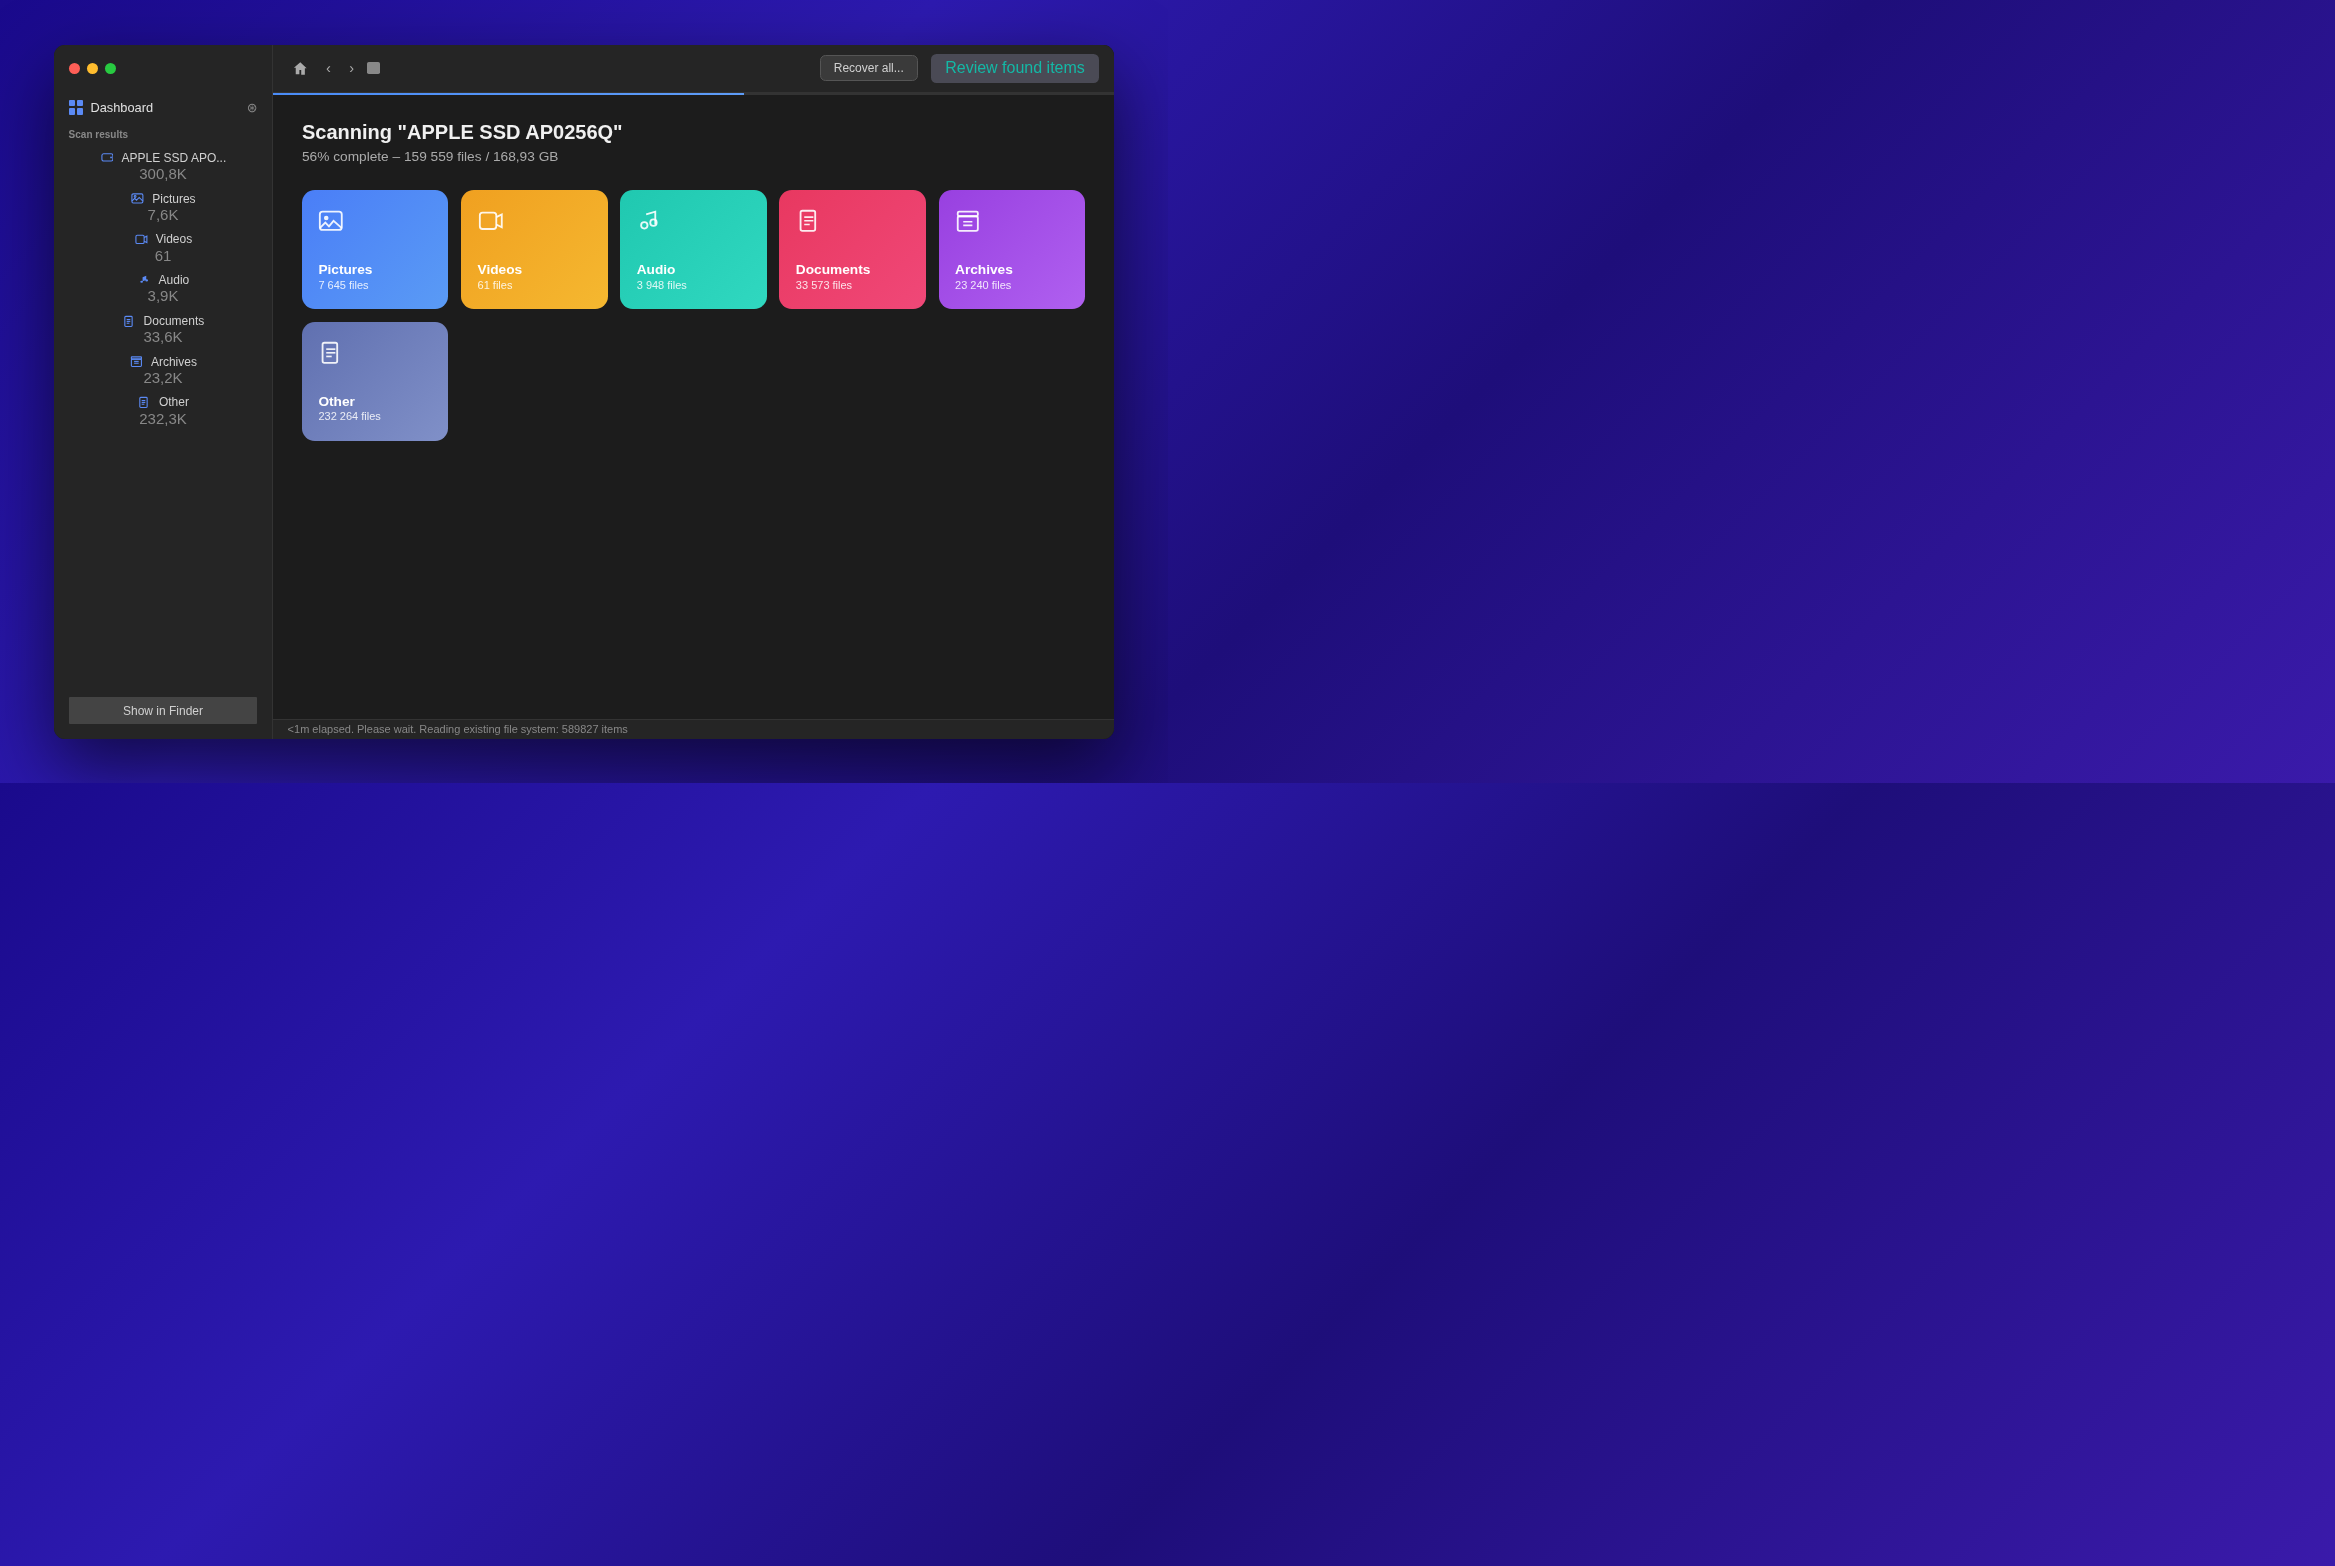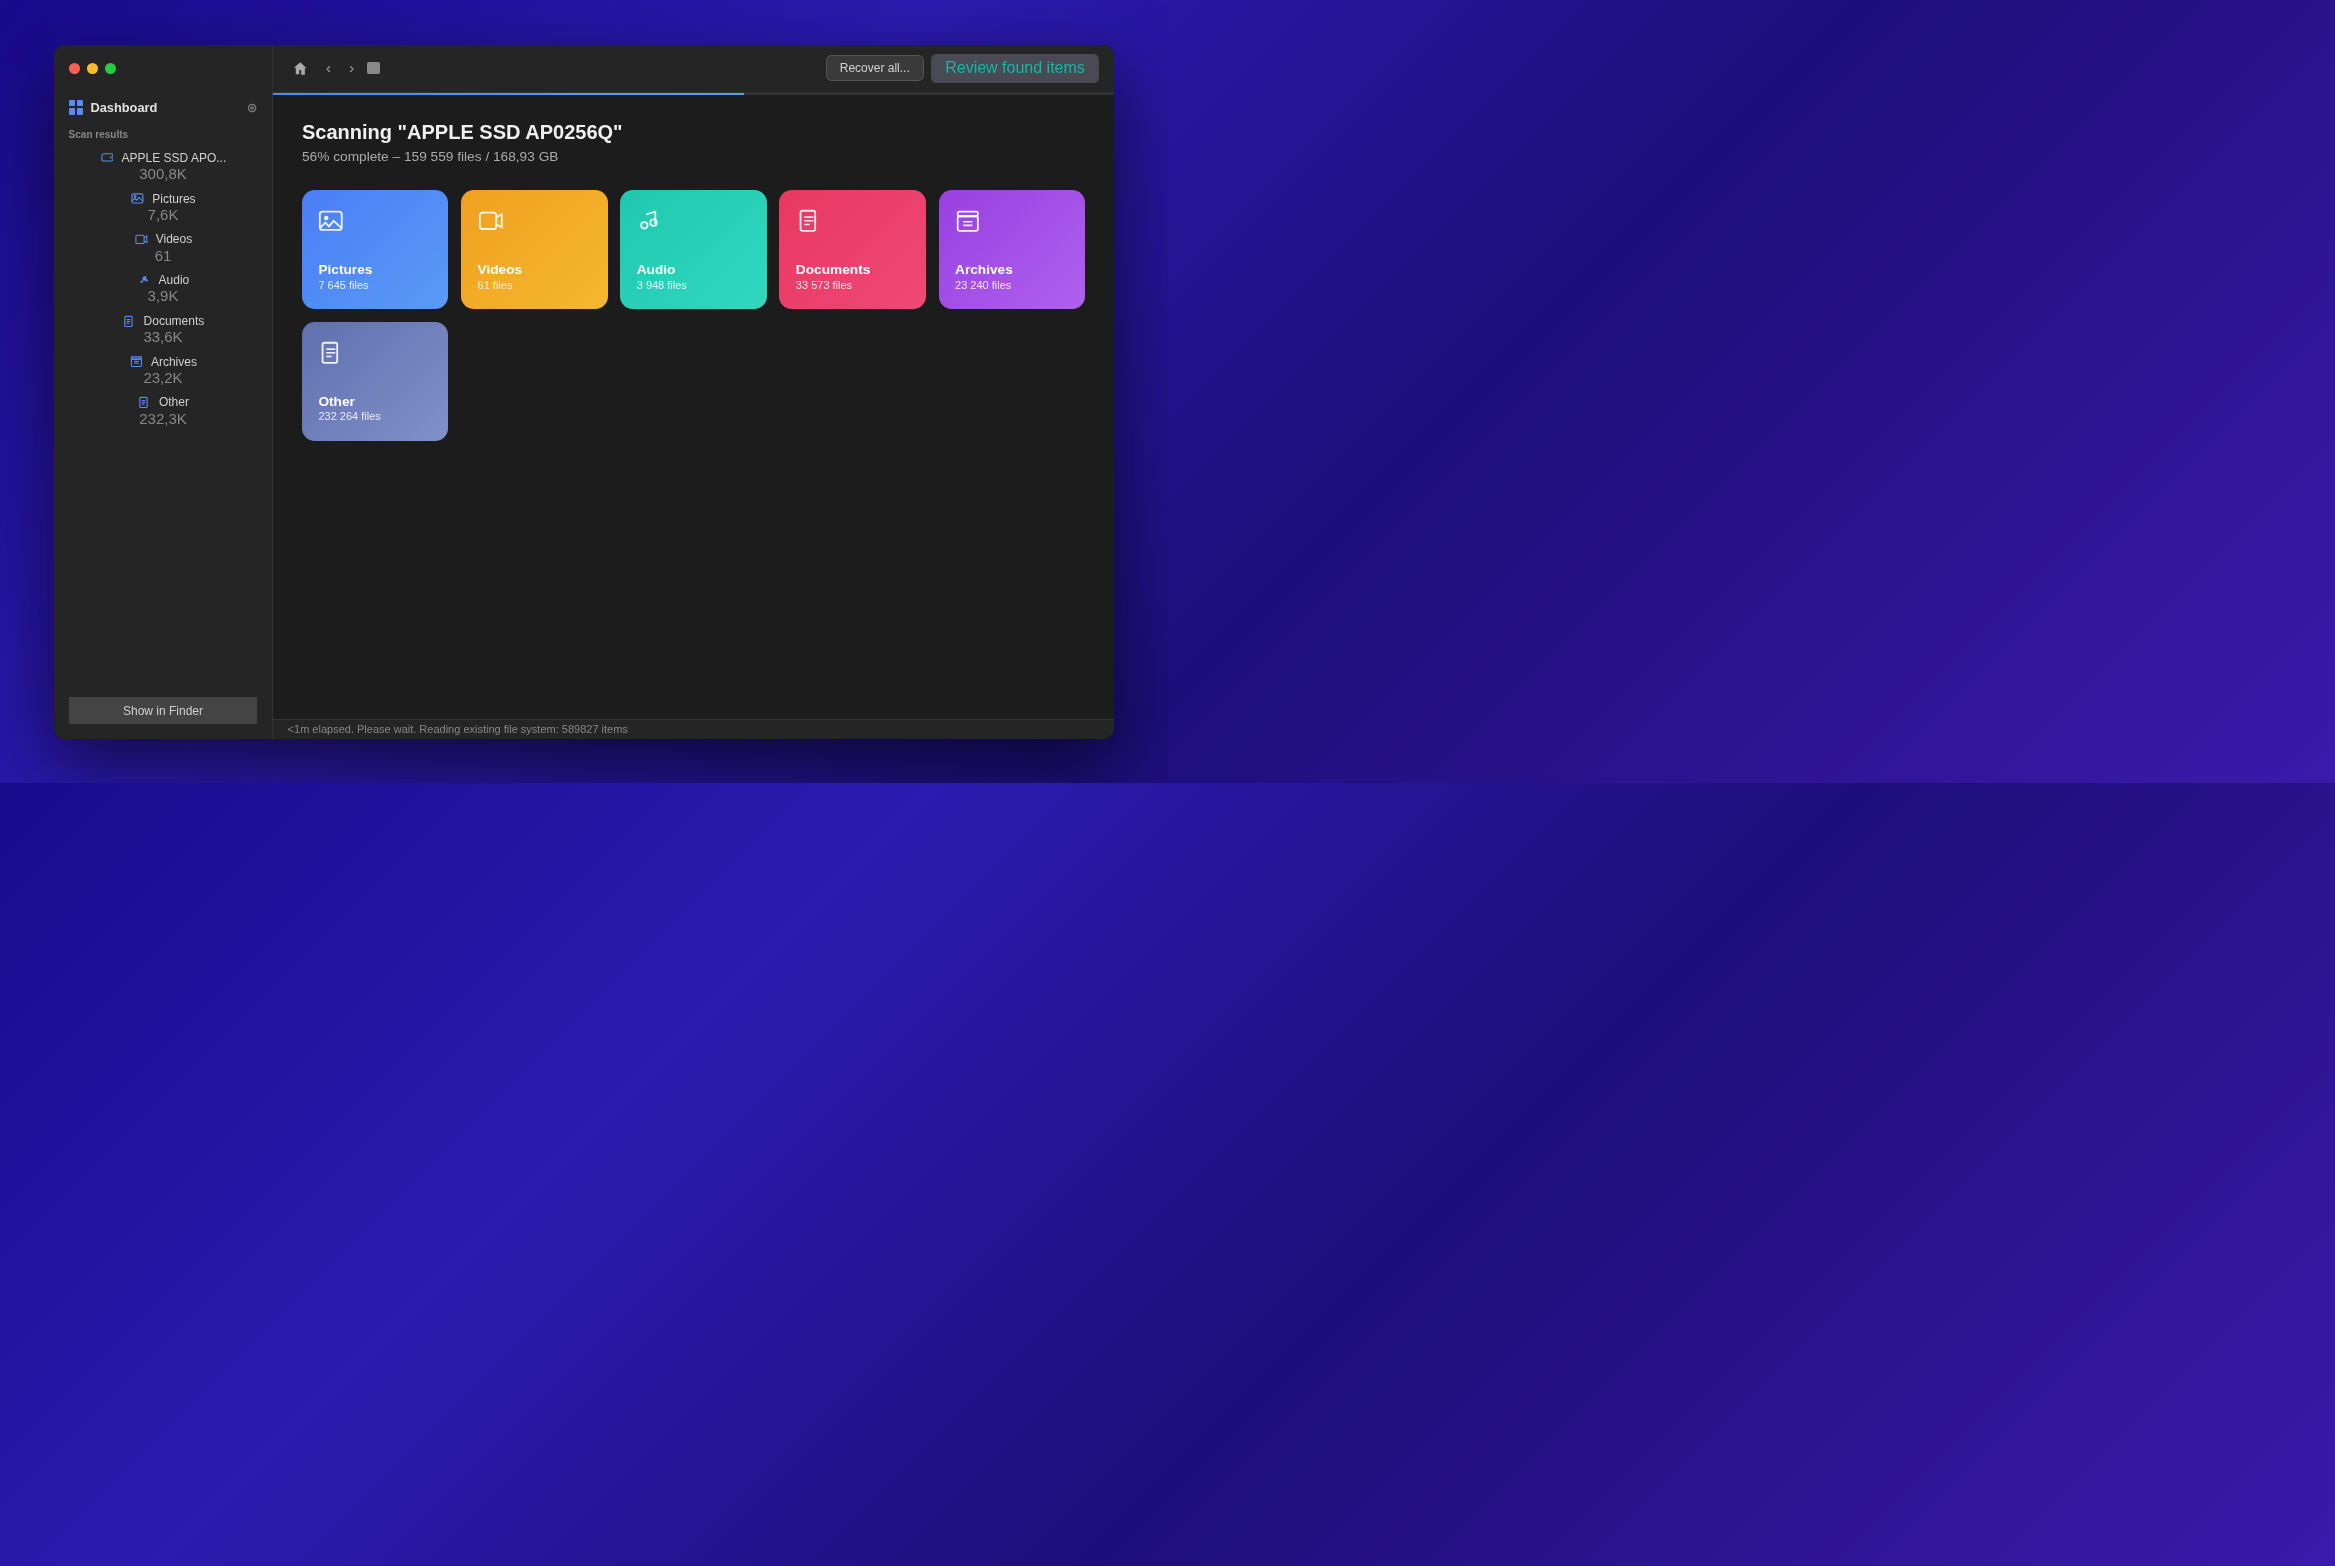--- a/index.html
+++ b/index.html
@@ -77,21 +77,21 @@
 
     .dashboard-icon span {
       background: #5b8af5;
       border-radius: 0.9px;
       display: block;
     }
 
     .dashboard-label {
       color: #e0e0e0;
       font-size: 12.8px;
-      font-weight: 700;
+      font-weight: 400;
     }
 
     .spinner-icon {
       color: #888;
       font-size: 12.8px;
     }
 
     .scan-results-label {
       color: #888;
       font-size: 10px;
@@ -201,21 +201,21 @@
       height: 12.8px;
       background: #888;
       border: none;
       cursor: pointer;
       border-radius: 1.8px;
     }
 
     .toolbar-right {
       display: flex;
       align-items: center;
-      gap: 7px;
+      gap: 13px;
     }
 
     .recover-btn {
       background: #3a3a3a;
       border: 0.9px solid #555;
       border-radius: 5.5px;
       color: #d0d0d0;
       font-size: 12px;
       padding: 4.6px 12.8px;
       cursor: pointer;

